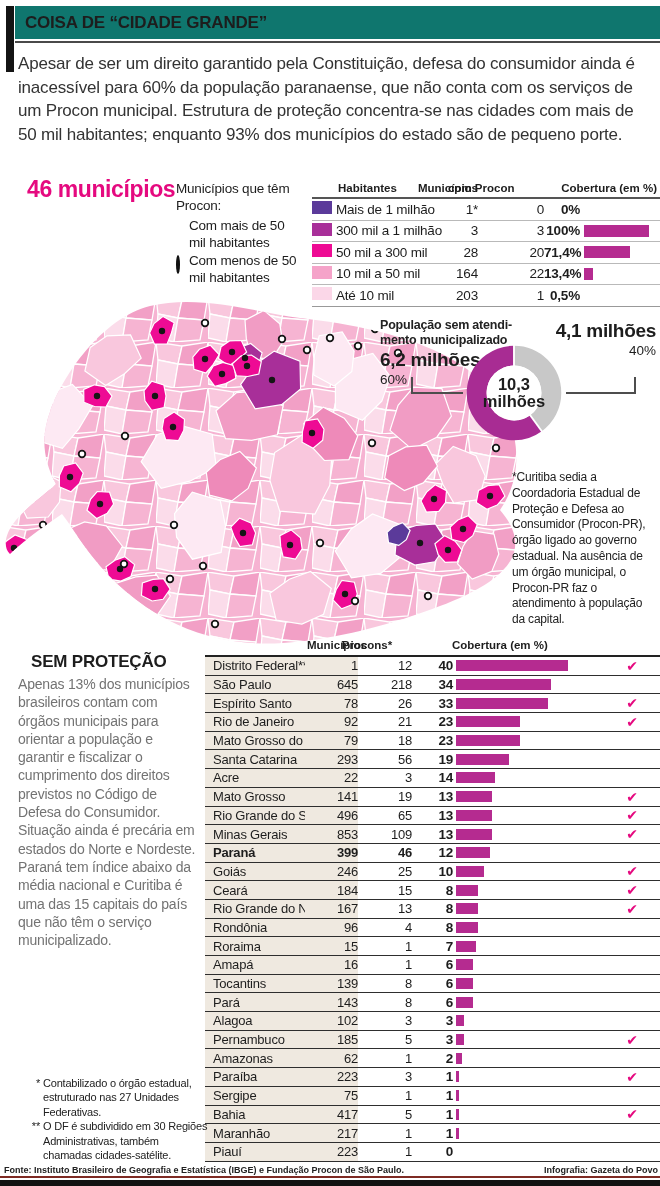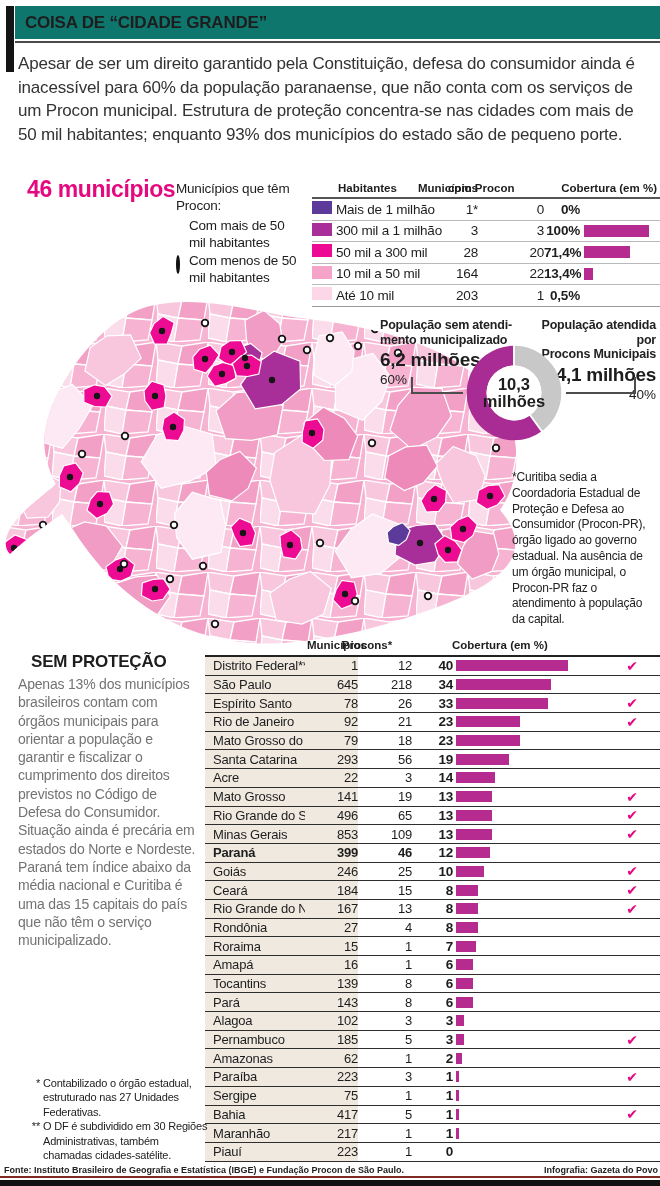--- a/index.html
+++ b/index.html
@@ -286,22 +286,20 @@
       </g>
   </svg>
 
   <div class="abs" id="pie-left">
     <div class="donut-label"><span>População sem atendi-</span><br>
       <span>mento municipalizado</span></div>
     <div class="donut-value">6,2 milhões</div>
     <div class="donut-pct">60%</div>
   </div>
   <div class="abs" id="pie-right">
-    <div class="donut-label"><span>População atendida por</span><br>
-      <span>Procons Municipais</span></div>
     <div class="donut-value">4,1 milhões</div>
     <div class="donut-pct">40%</div>
   </div>
   <div class="abs conn" style="left:411px;top:377px;width:2px;height:17px"></div>
   <div class="abs conn" style="left:411px;top:392px;width:52px;height:2px"></div>
   <div class="abs conn" style="left:634px;top:377px;width:2px;height:17px"></div>
   <div class="abs conn" style="left:566px;top:392px;width:70px;height:2px"></div>
 
   <svg class="abs" id="donut-wrap" viewBox="0 0 110 110">
     <circle cx="55" cy="55" r="39.5" fill="none" stroke="#c8c8c8" stroke-width="21" stroke-dasharray="99.3 149" transform="rotate(-90 55 55)"></circle>
@@ -468,21 +466,21 @@
           <span class="mun">167</span>
           <span class="num">13</span>
           <span class="cob">8</span>
           <span class="sbarwrap">
             <span class="sbar" style="display: block; width: 22.4px;"></span>
           </span>
           <span class="scheck">✔</span>
         </div>
         <div class="srow">
           <span class="name">Rondônia</span>
-          <span class="mun">27</span>
+          <span class="mun">96</span>
           <span class="num">4</span>
           <span class="cob">8</span>
           <span class="sbarwrap">
             <span class="sbar" style="display: block; width: 22.4px;"></span>
           </span>
           <span class="scheck"></span>
         </div>
         <div class="srow">
           <span class="name">Roraima</span>
           <span class="mun">15</span>

